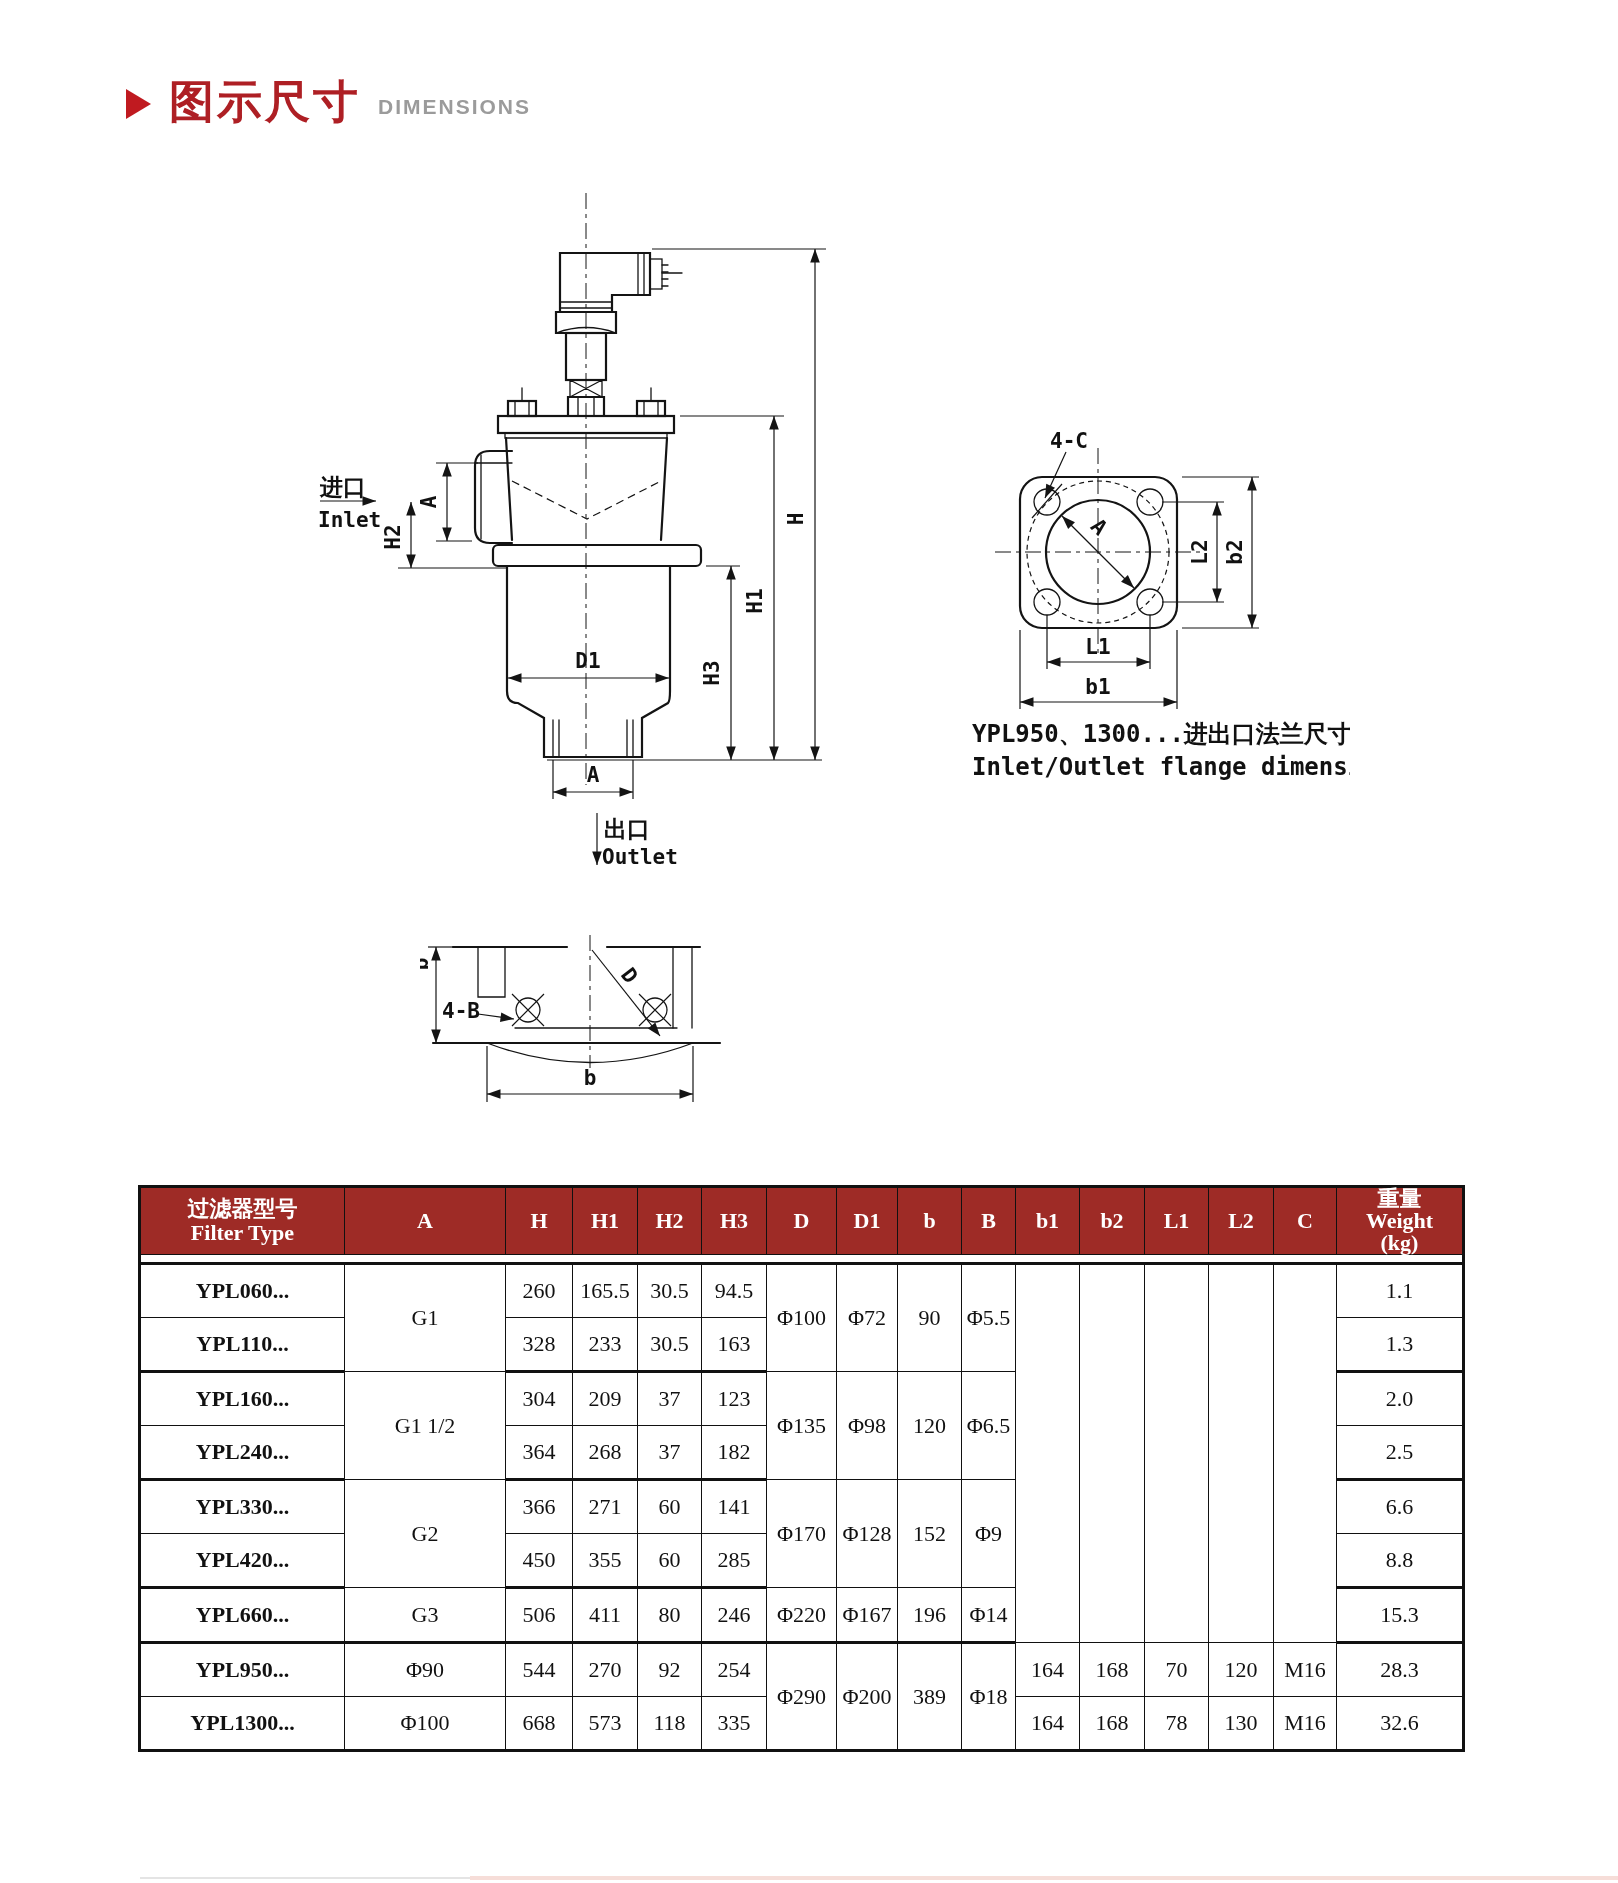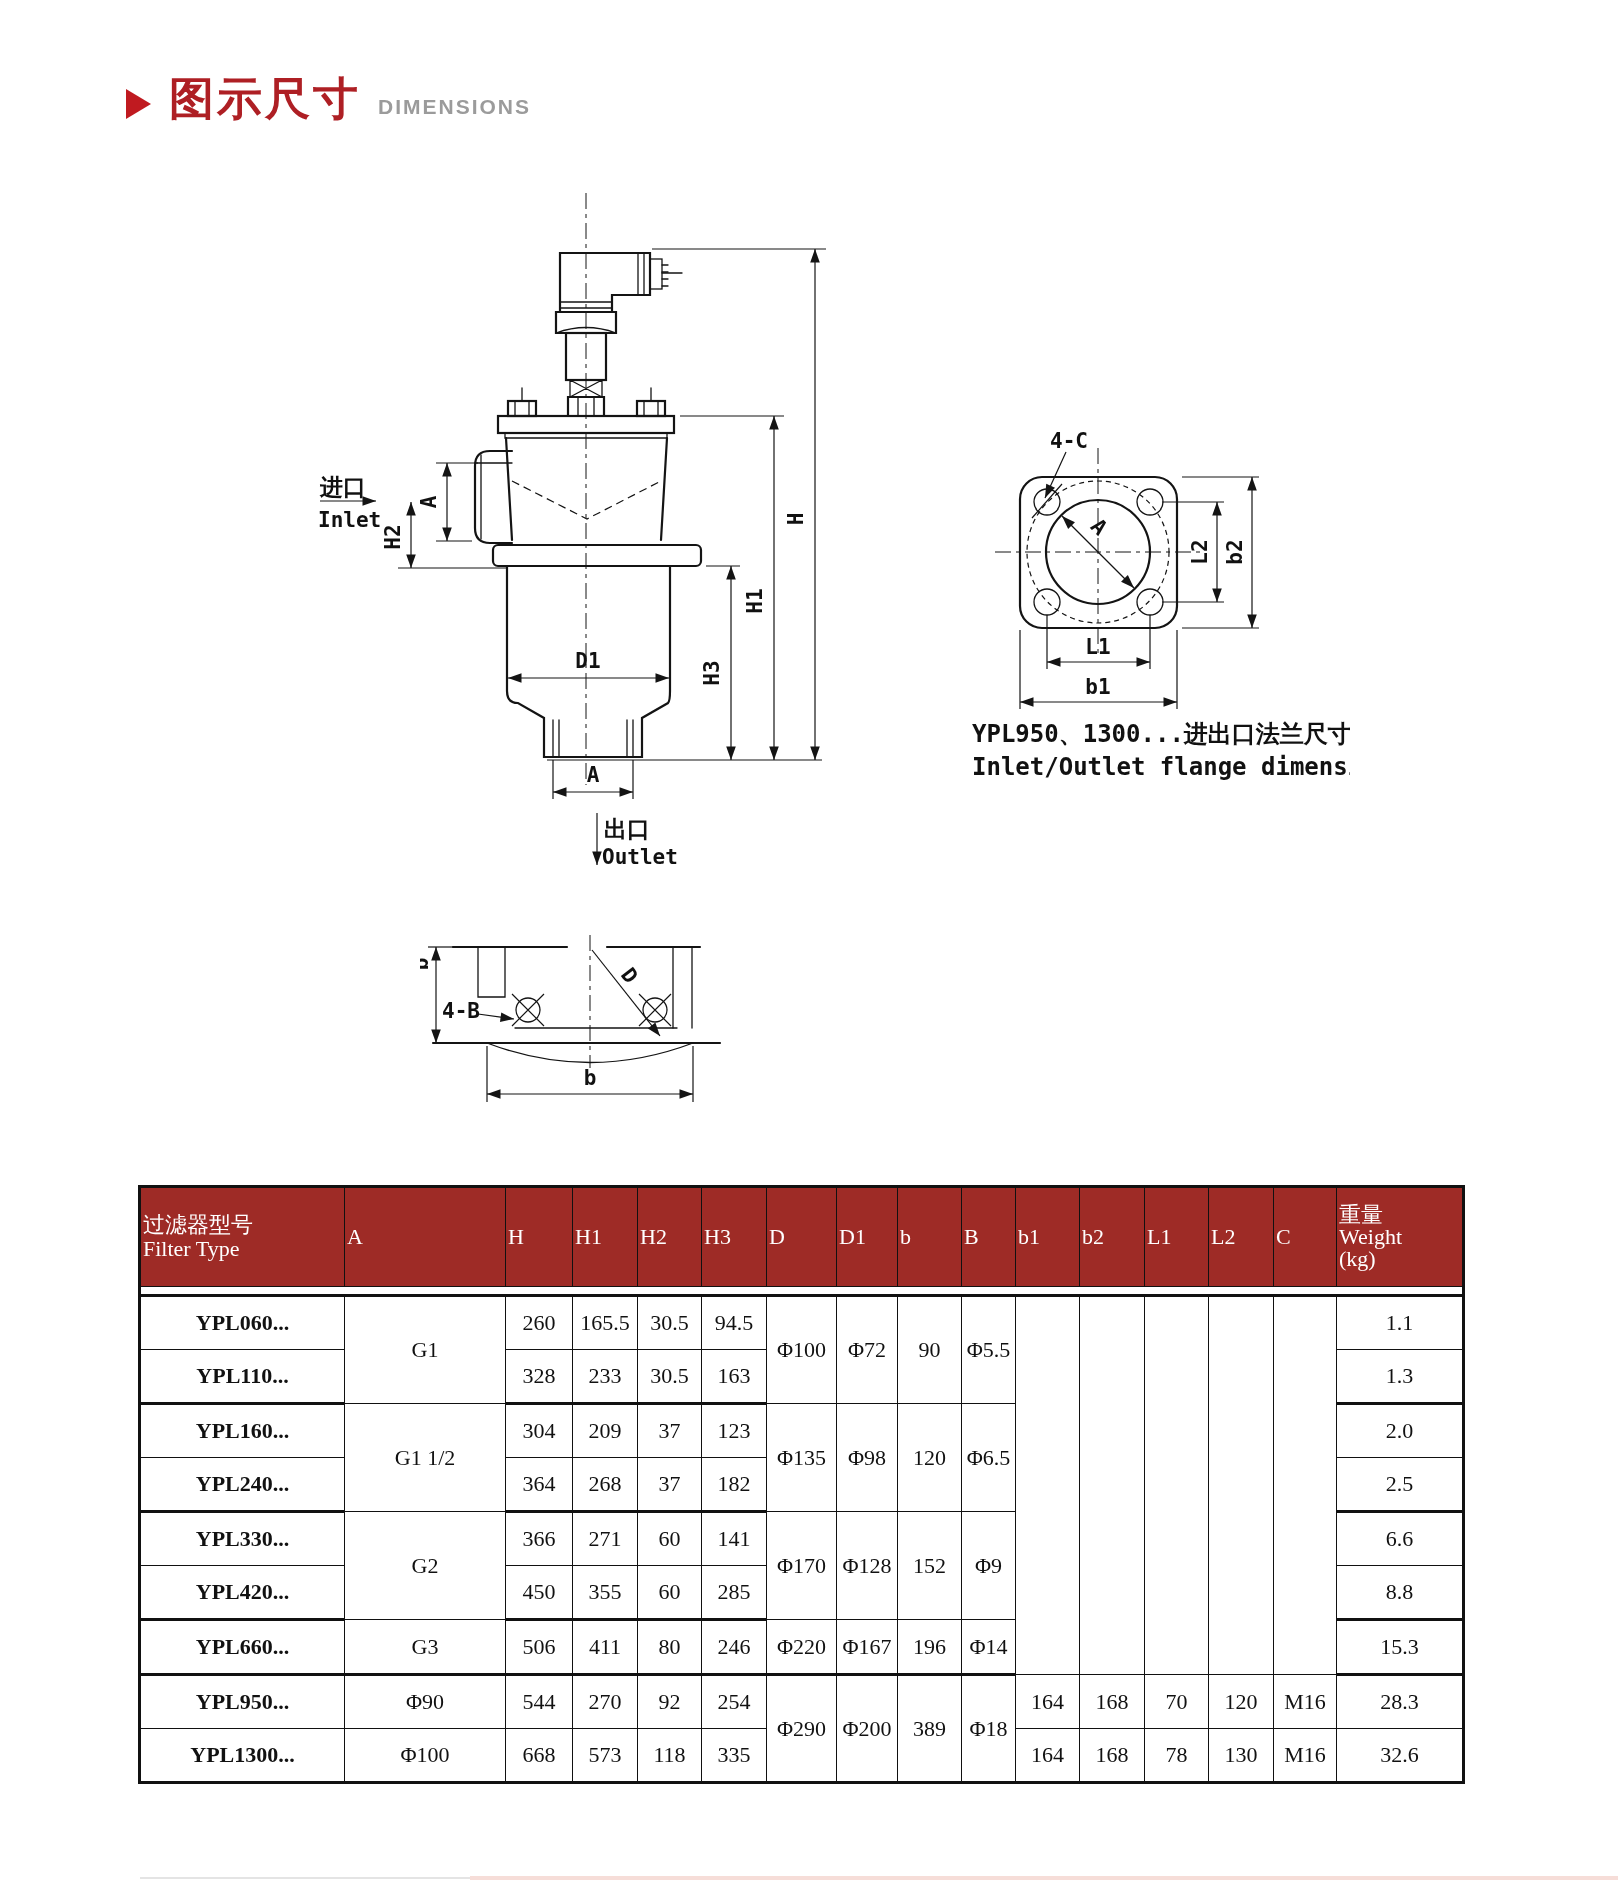--- a/index.html
+++ b/index.html
@@ -3,39 +3,39 @@
 <meta charset="utf-8">
 <style>
   html,body{margin:0;padding:0;}
   body{
     width:1618px;height:1883px;position:relative;background:#ffffff;
     font-family:"Liberation Serif",serif;color:#111;overflow:hidden;
   }
   
   .title-row{position:absolute;left:126px;top:80px;display:flex;align-items:center;}
   .tri{width:0;height:0;border-left:25px solid #c01a20;border-top:15px solid transparent;border-bottom:15px solid transparent;margin-top:2px;}
-  .title-zh{font-family:Liberation Mono, monospace;font-weight:bold;font-size:45px;color:#ae1f24;margin-left:18px;letter-spacing:3px;line-height:1;}
+  .title-zh{font-family:Liberation Serif, serif;font-weight:bold;font-size:45px;color:#ae1f24;margin-left:18px;letter-spacing:3px;line-height:1;}
   .title-en{font-family:"Liberation Sans",sans-serif;font-weight:bold;font-size:21px;color:#9b9b9b;margin-left:17px;letter-spacing:2px;line-height:1;margin-top:8px;}
   
   .drw{position:absolute;}
   svg .o{fill:none;stroke:#141414;stroke-width:2.2;stroke-linecap:round;}
   svg .t{stroke-width:1.3;}
   svg .d{fill:none;stroke:#141414;stroke-width:1.2;}
   svg .dash{stroke-dasharray:8 5;}
   svg .dash2{stroke-dasharray:5 4;}
   svg .cl{fill:none;stroke:#141414;stroke-width:1;stroke-dasharray:16 5 4 5;}
   svg .cad{font:bold 21px "DejaVu Sans Mono","Liberation Mono",monospace;fill:#111;}
   svg .cadzh{font:bold 23px "Liberation Sans",sans-serif;fill:#111;}
   svg .cap{font:bold 24px "DejaVu Sans Mono","Liberation Mono",monospace;fill:#111;}
   svg .arrfill{fill:#141414;}
   
   .spec-table{position:absolute;left:138px;top:1185px;border-collapse:collapse;table-layout:fixed;
     border:3px solid #111;font-family:"Liberation Serif",serif;}
-  .spec-table th{background:#9e2b26;color:#fff;font-weight:normal;font-size:22px;border:1.5px solid #111;
-    height:64px;padding:16px 2px;text-align:left;vertical-align:middle;line-height:24px;}
+  .spec-table th{background:#9e2b26;color:#fff;font-weight:bold;font-size:22px;border:1.5px solid #111;
+    height:64px;padding:0 2px;text-align:center;vertical-align:middle;line-height:24px;}
   .spec-table th .sm{font-size:22px;line-height:22px;}
   .spec-table td{border:1.5px solid #111;height:52px;text-align:center;vertical-align:middle;
     font-size:22px;background:#fff;padding:0 2px;}
   .spec-table td.model{font-weight:bold;}
   .spec-table tr.grp td{border-bottom:3px solid #111;text-align:center;}
   .spec-table tr.gap-row td{border:0;border-bottom:3px solid #111;height:7px;padding:0;background:#fff;}
   
   .foot-a{position:absolute;left:470px;top:1876px;width:1148px;height:4px;background:#f6ddd8;}
   .foot-b{position:absolute;left:140px;top:1877px;width:330px;height:2px;background:#e4e4e4;}
 </style>

